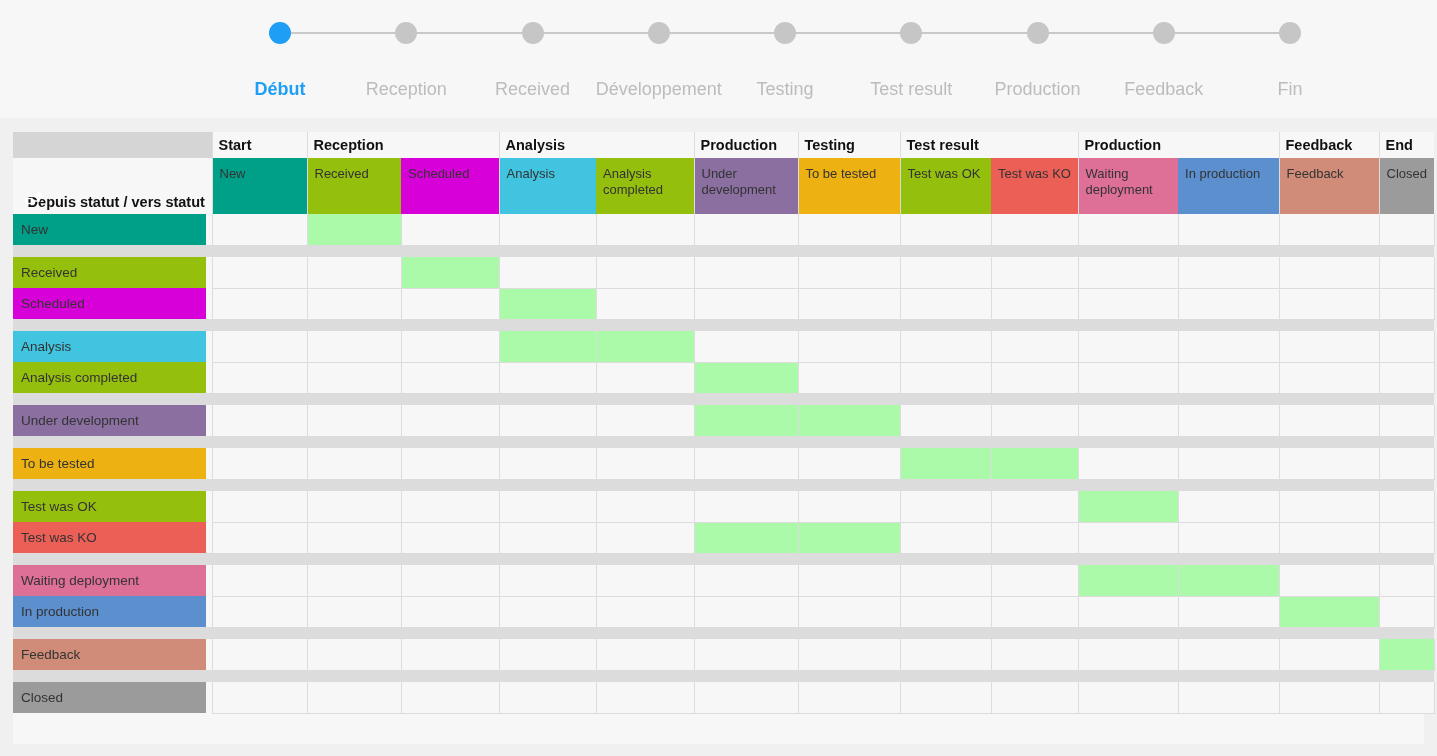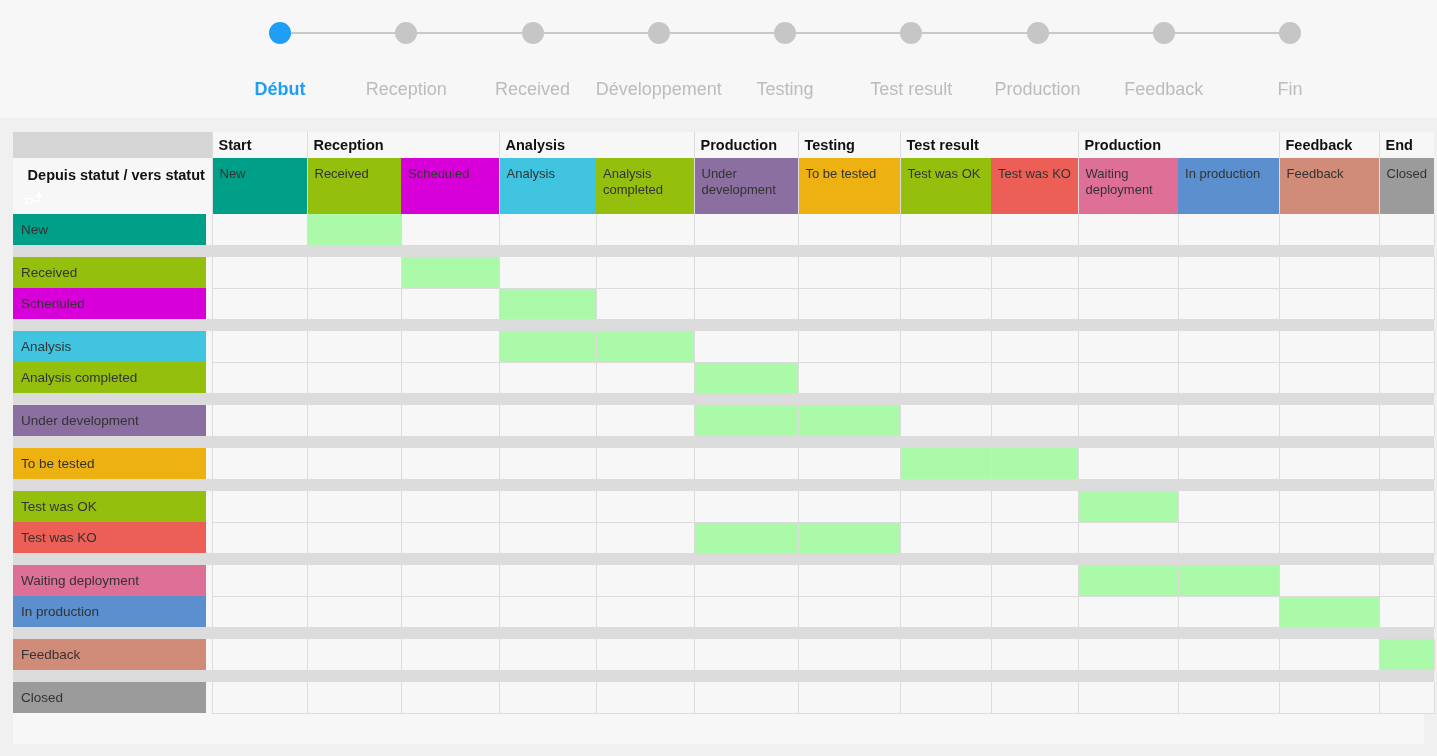--- a/index.html
+++ b/index.html
@@ -59,21 +59,21 @@
     border-left:1px solid #dcdcdc;
     vertical-align:middle;
   }
 
   
   .corner-cell{
     background:#f7f7f7; height:56px; vertical-align:top;
     padding:9px 0 0 8px !important; position:relative;
   }
   .corner-title{
-    font-size:14.5px; font-weight:bold; color:#111; white-space:nowrap;
+    font-size:14.5px; font-weight:bold; color:#111; white-space:nowrap;margin-top:27px;
   }
   .corner-icon{ position:absolute; left:12px; top:33px; }
   .st-head{
     height:56px; vertical-align:top;
     padding:8px 6px 0 7px !important;
     color:#333; font-size:13px; line-height:16px;
     font-weight:normal; text-align:left;
   }
 
   

